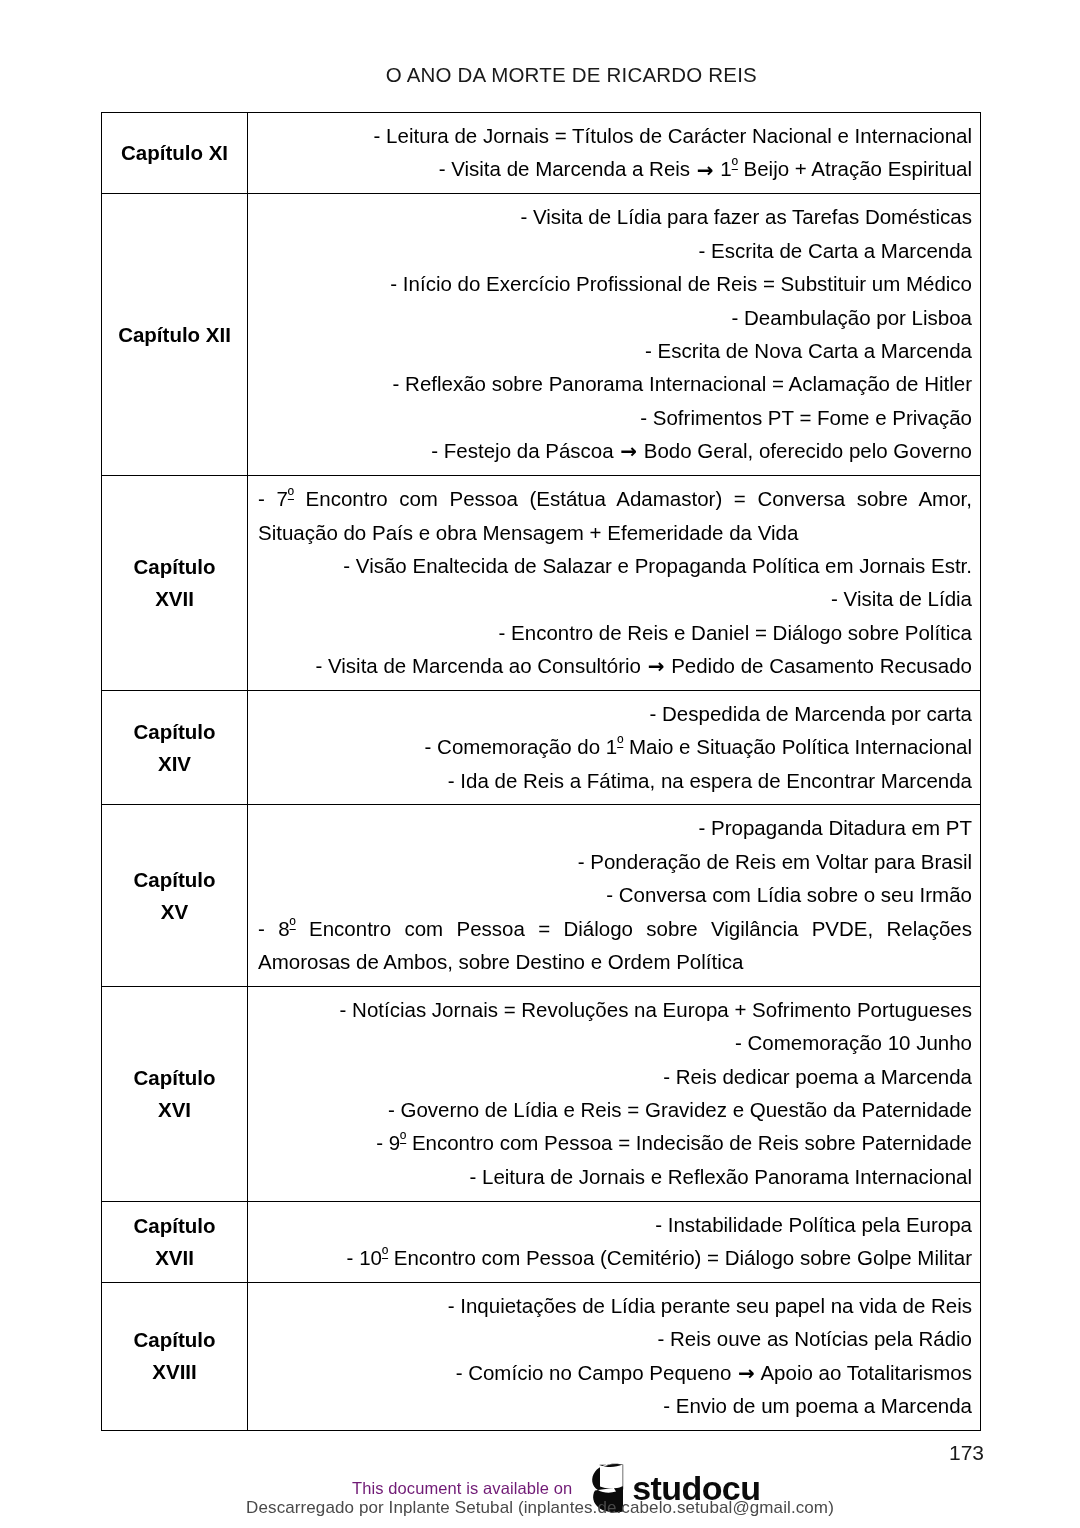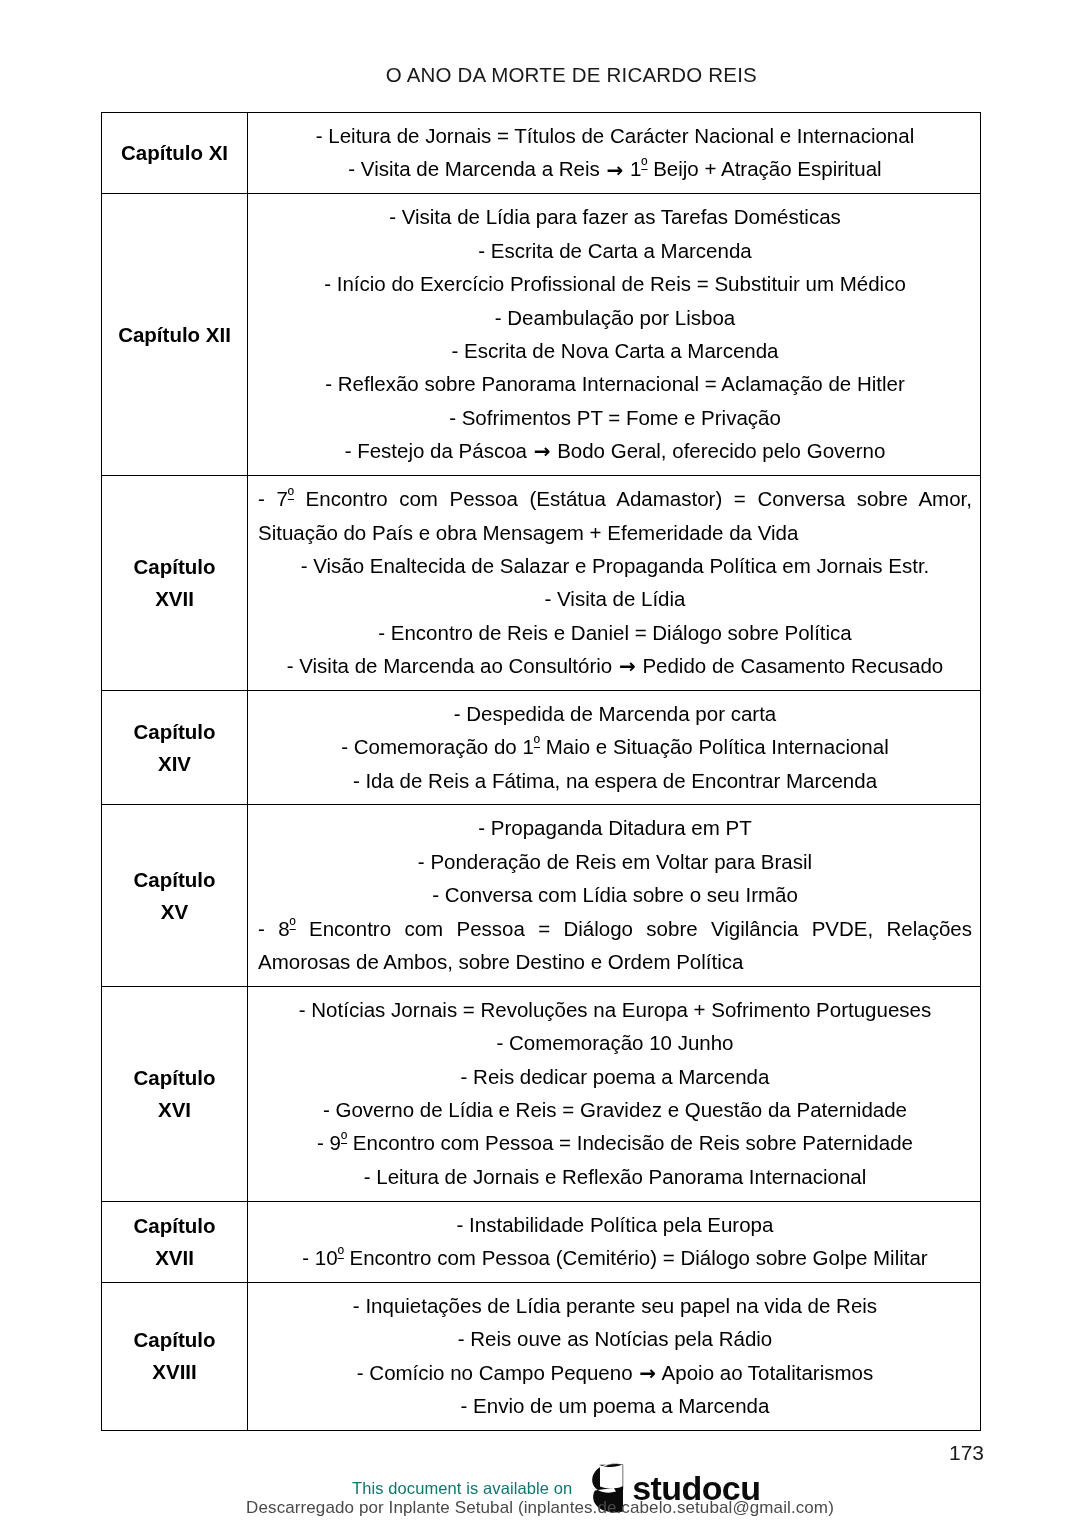--- a/index.html
+++ b/index.html
@@ -71,21 +71,21 @@
   .evt {
     display: block;
     text-align: justify;
     text-justify: inter-word;
     margin: 0;
     padding: 0;
     white-space: normal;
   }
   
   .evt.nowrap {
-    text-align: center;
+    text-align: right;
   }
   .arrow {
     font-family: "DejaVu Sans", sans-serif;
     font-weight: bold;
     font-size: 20px;
     padding: 0 1px;
   }
   .ord {
     font-size: 0.82em;
     vertical-align: 0.32em;
@@ -112,21 +112,21 @@
   .promo {
     position: absolute;
     left: 352px;
     top: 30px;
     display: flex;
     align-items: center;
     gap: 18px;
   }
   .promo-text {
     font-size: 16.5px;
-    color: #0f766e;
+    color: #701a75;
     white-space: nowrap;
     letter-spacing: 0.1px;
   }
   .brand {
     display: flex;
     align-items: center;
   }
   .brand-mark {
     display: block;
     width: 42px;

